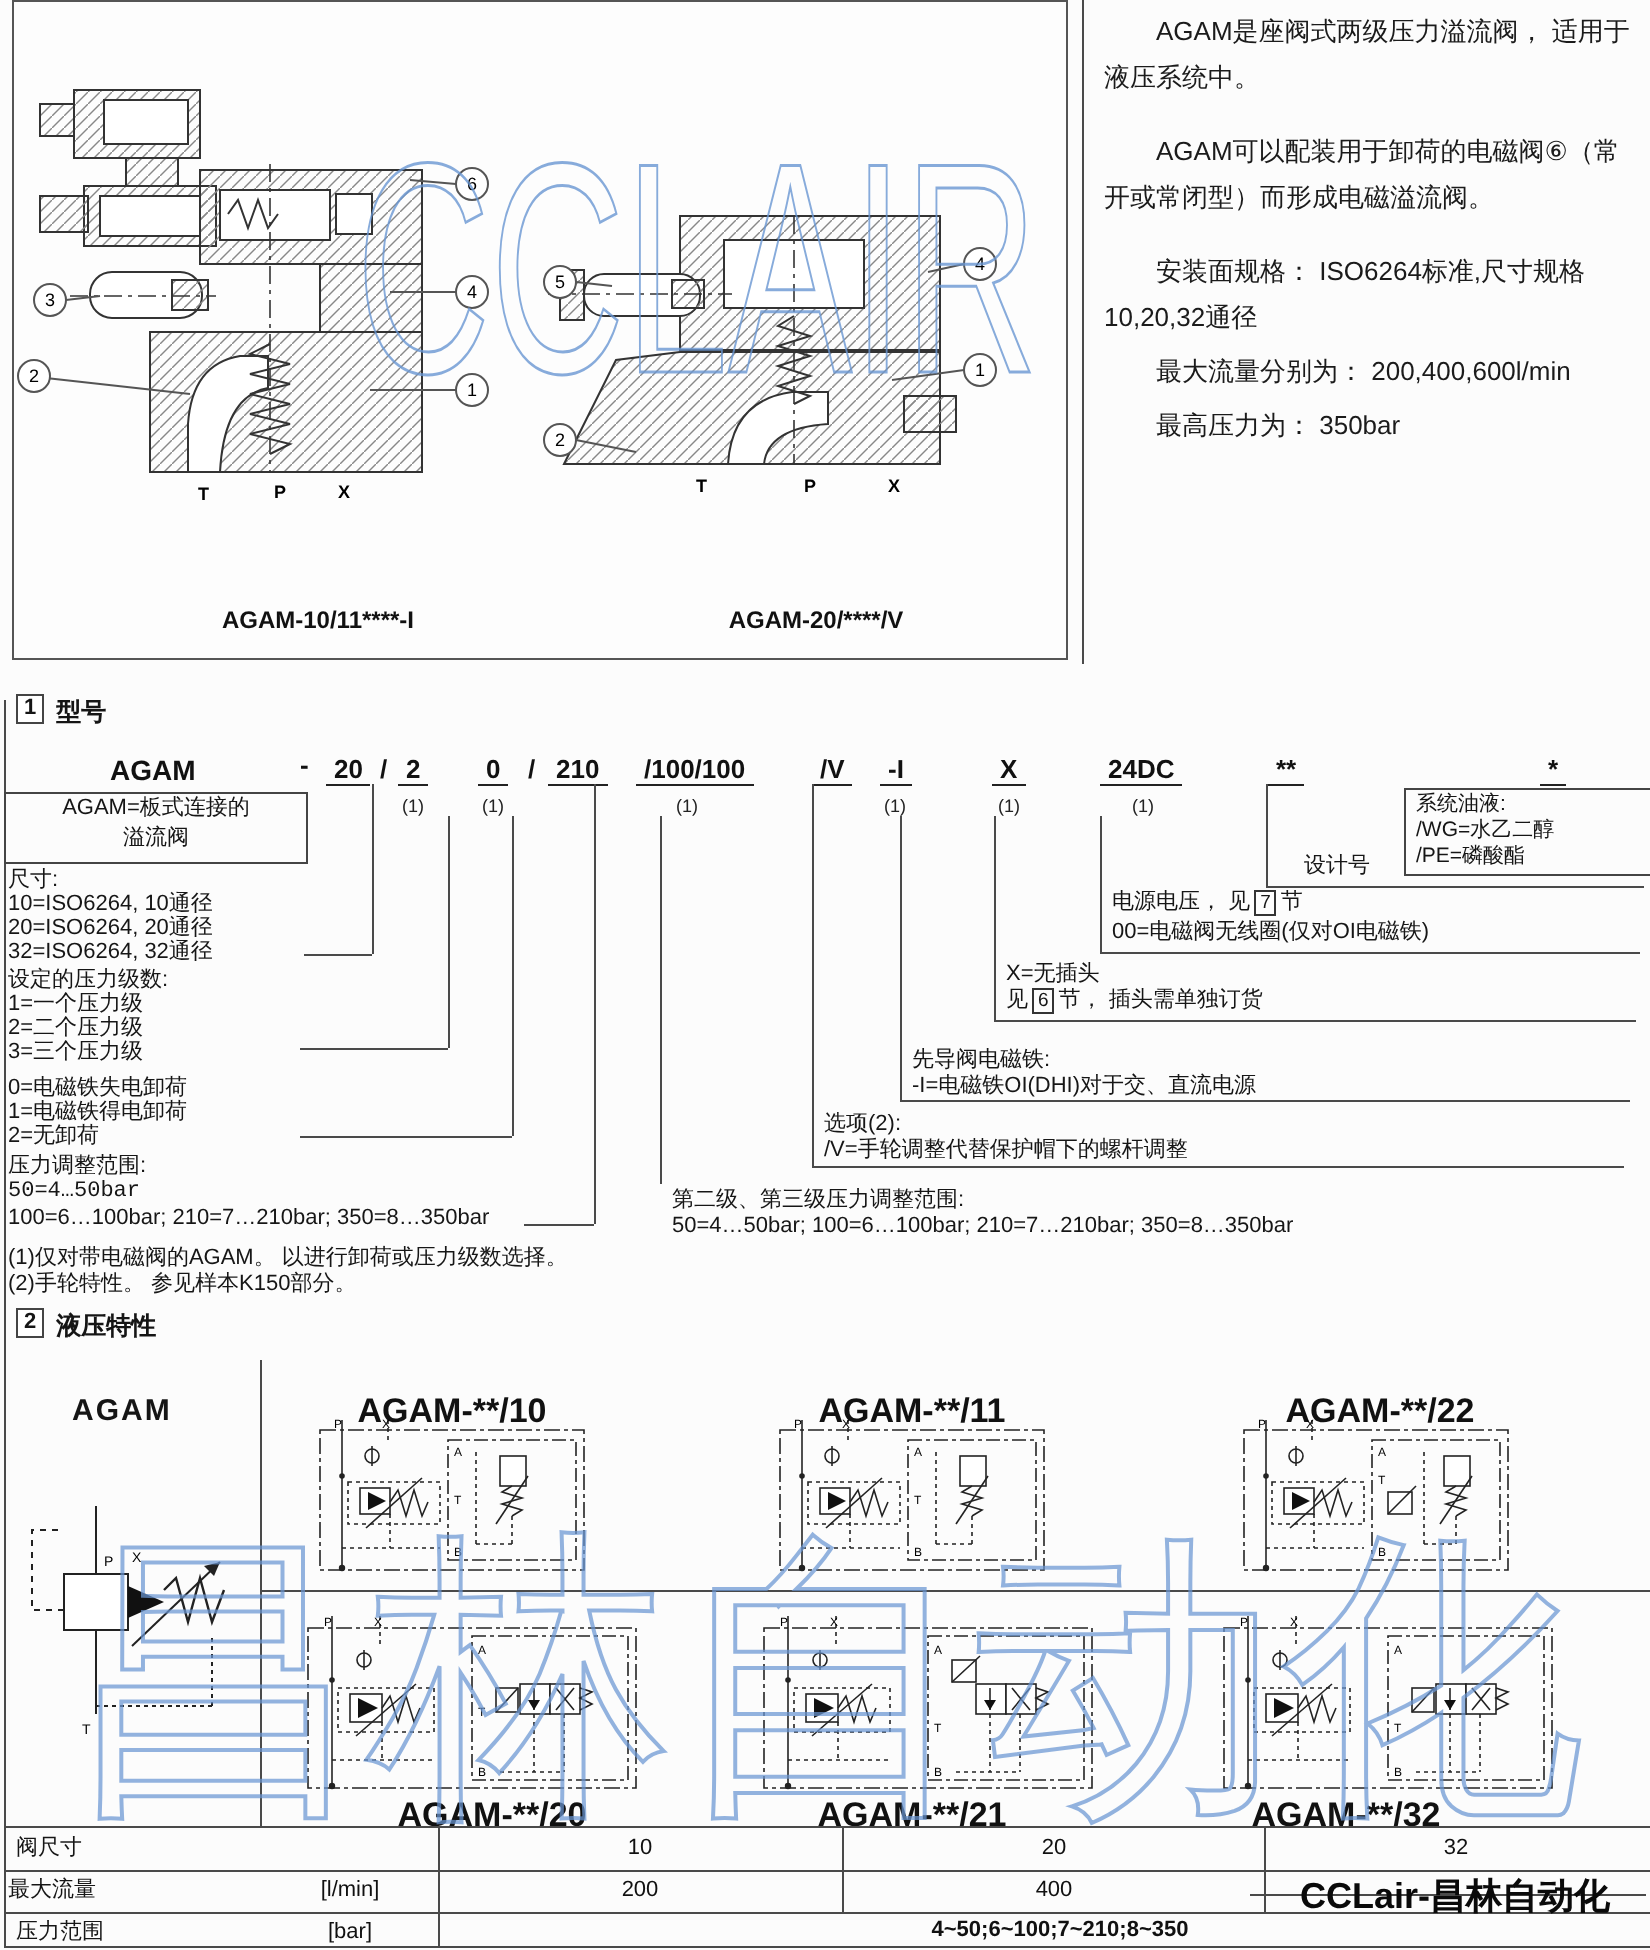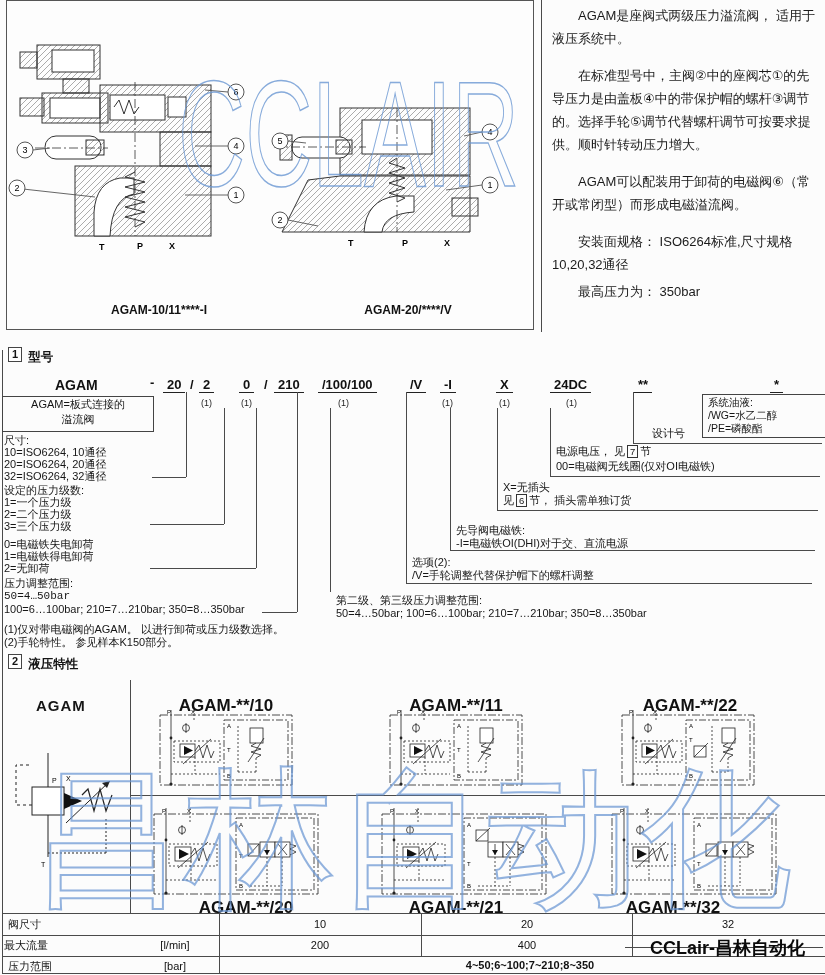--- a/index.html
+++ b/index.html
@@ -131,23 +131,23 @@
       <text x="224" y="108">1</text>
   </g>
 </svg>
 <div class="caption" style="left:338px;top:303px;width:140px;">AGAM-20/****/V</div>
 
 <div class="wm" style="left:178px;top:48px;font-size:150px;transform:scaleX(0.62);transform-origin:left top;">CCLAIR</div>
 
 <div class="vl" style="left:541px;top:0;height:332px;"></div>
 <div class="ab" style="left:552px;top:4px;width:268px;">
   <p class="para">AGAM是座阀式两级压力溢流阀， 适用于液压系统中。</p>
-  <p class="para">在标准型号中，主阀②中的座阀芯①的先导压力是由盖板④中的带保护帽的螺杆③调节的。选择手轮⑤调节代替螺杆调节可按要求提供。顺时针转动压力增大。</p>
   <p class="para">AGAM可以配装用于卸荷的电磁阀⑥（常开或常闭型）而形成电磁溢流阀。</p>
   <p class="para2">安装面规格： ISO6264标准,尺寸规格10,20,32通径</p>
+  <p class="para2">最大流量分别为： 200,400,600l/min</p>
   <p class="para2">最高压力为： 350bar</p>
 </div>
 
 <div class="vl" style="left:2px;top:350px;height:623px;"></div>
 <div class="ab" style="left:8px;top:347px;">
   <span class="secnum">1</span><span class="sectitle">型号</span>
 </div>
 
 <div class="code" style="left:55px;top:377px;font-size:14px;">AGAM</div>
 <div class="code" style="left:150px;top:375px;">-</div>

